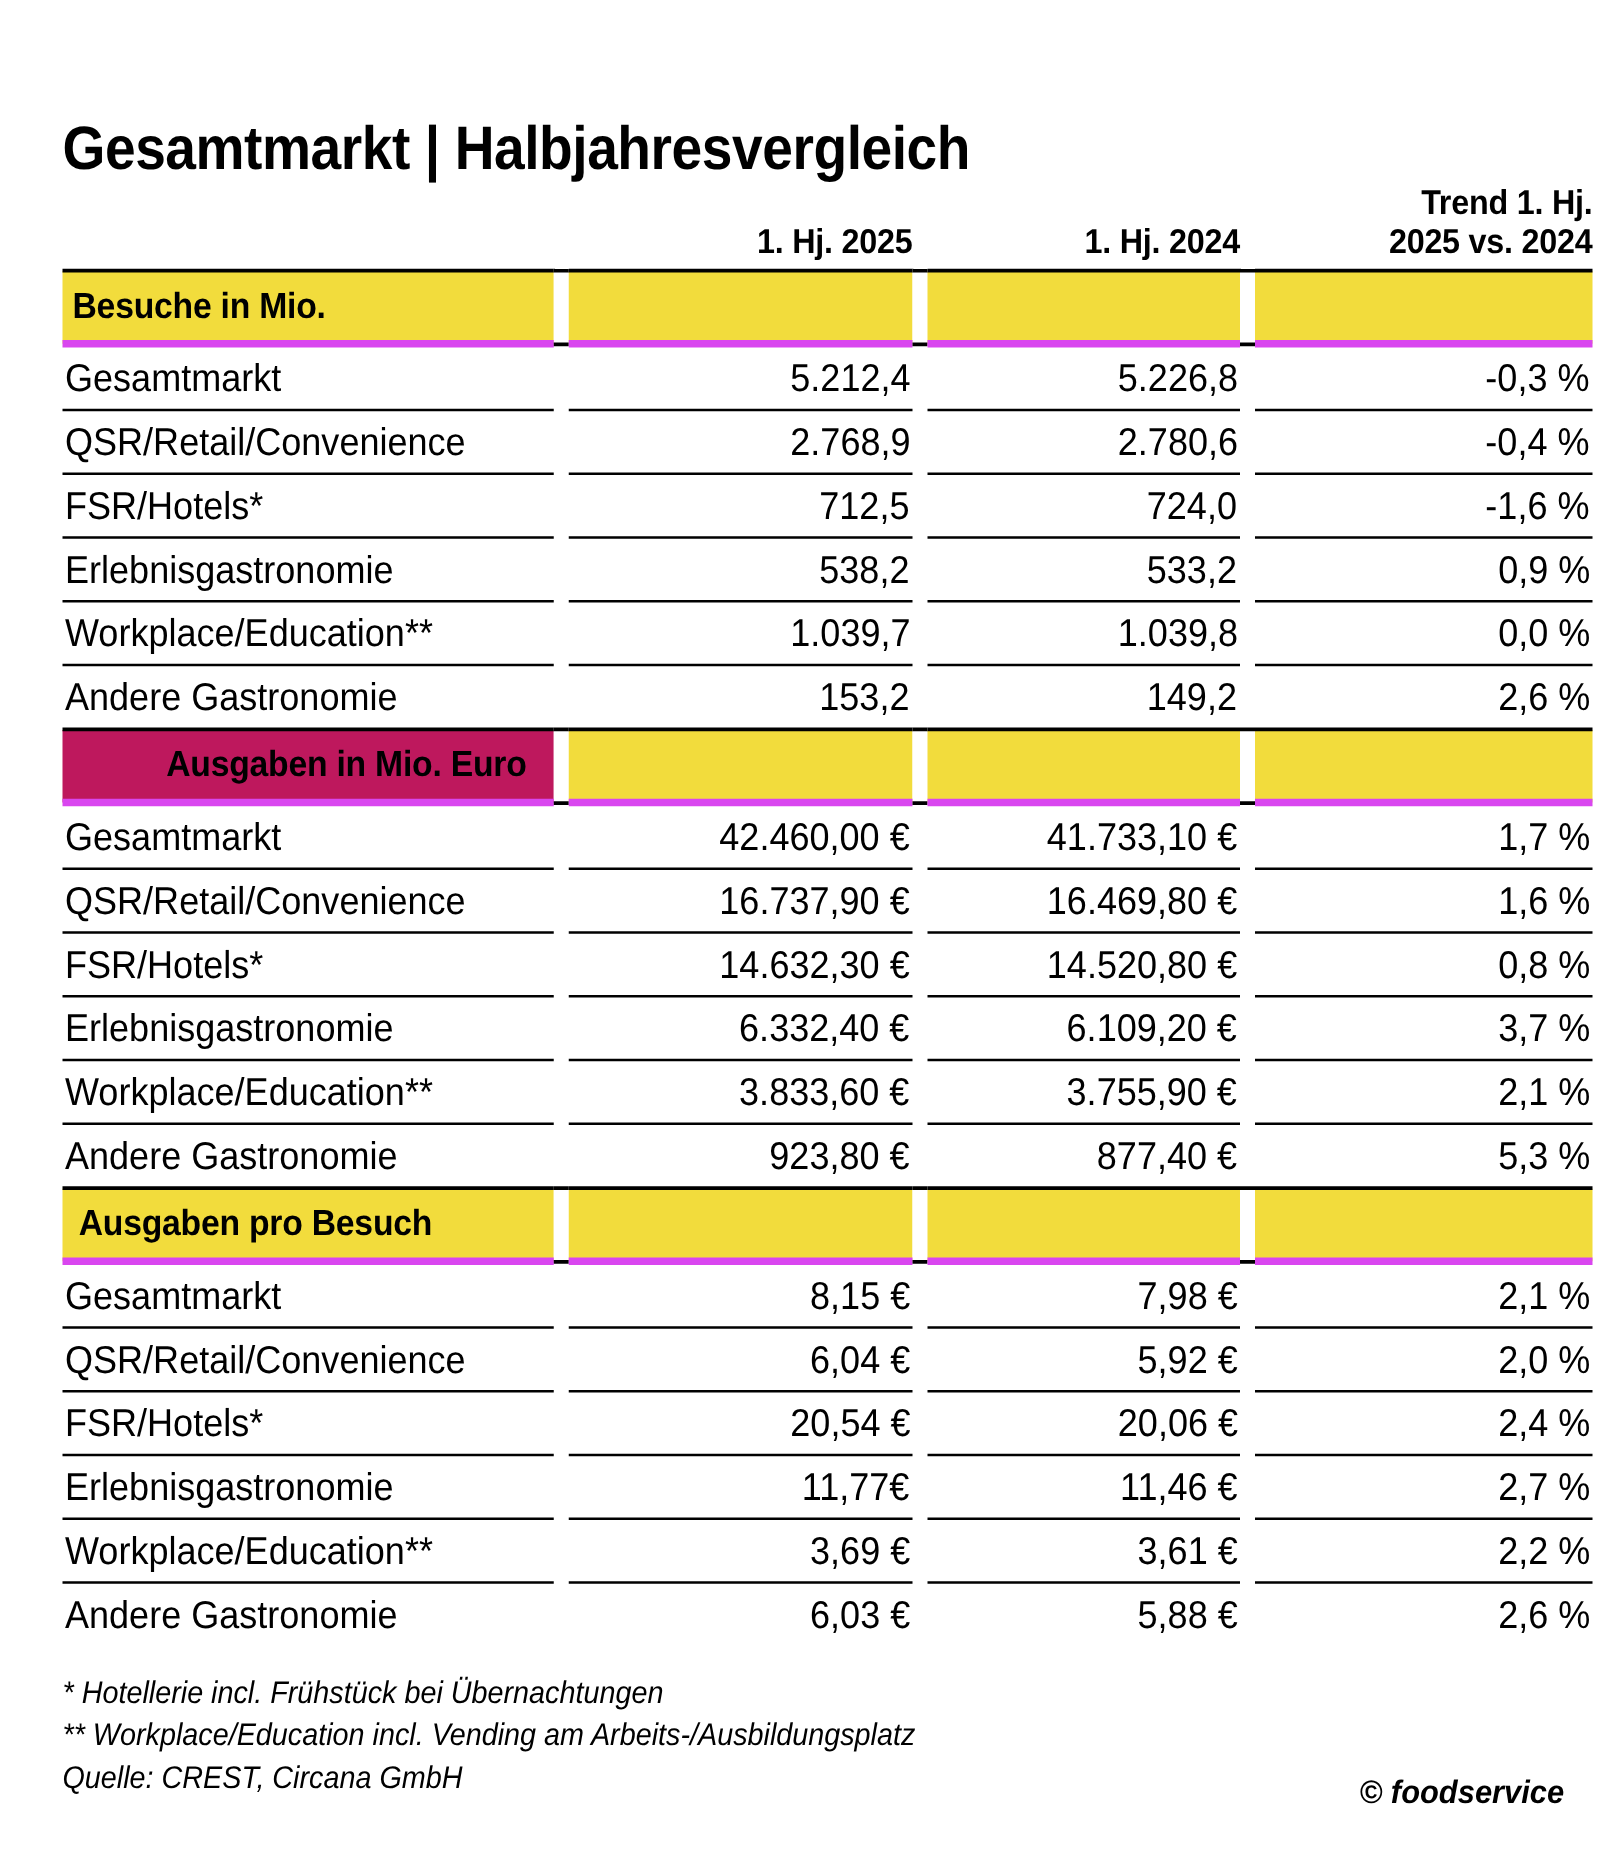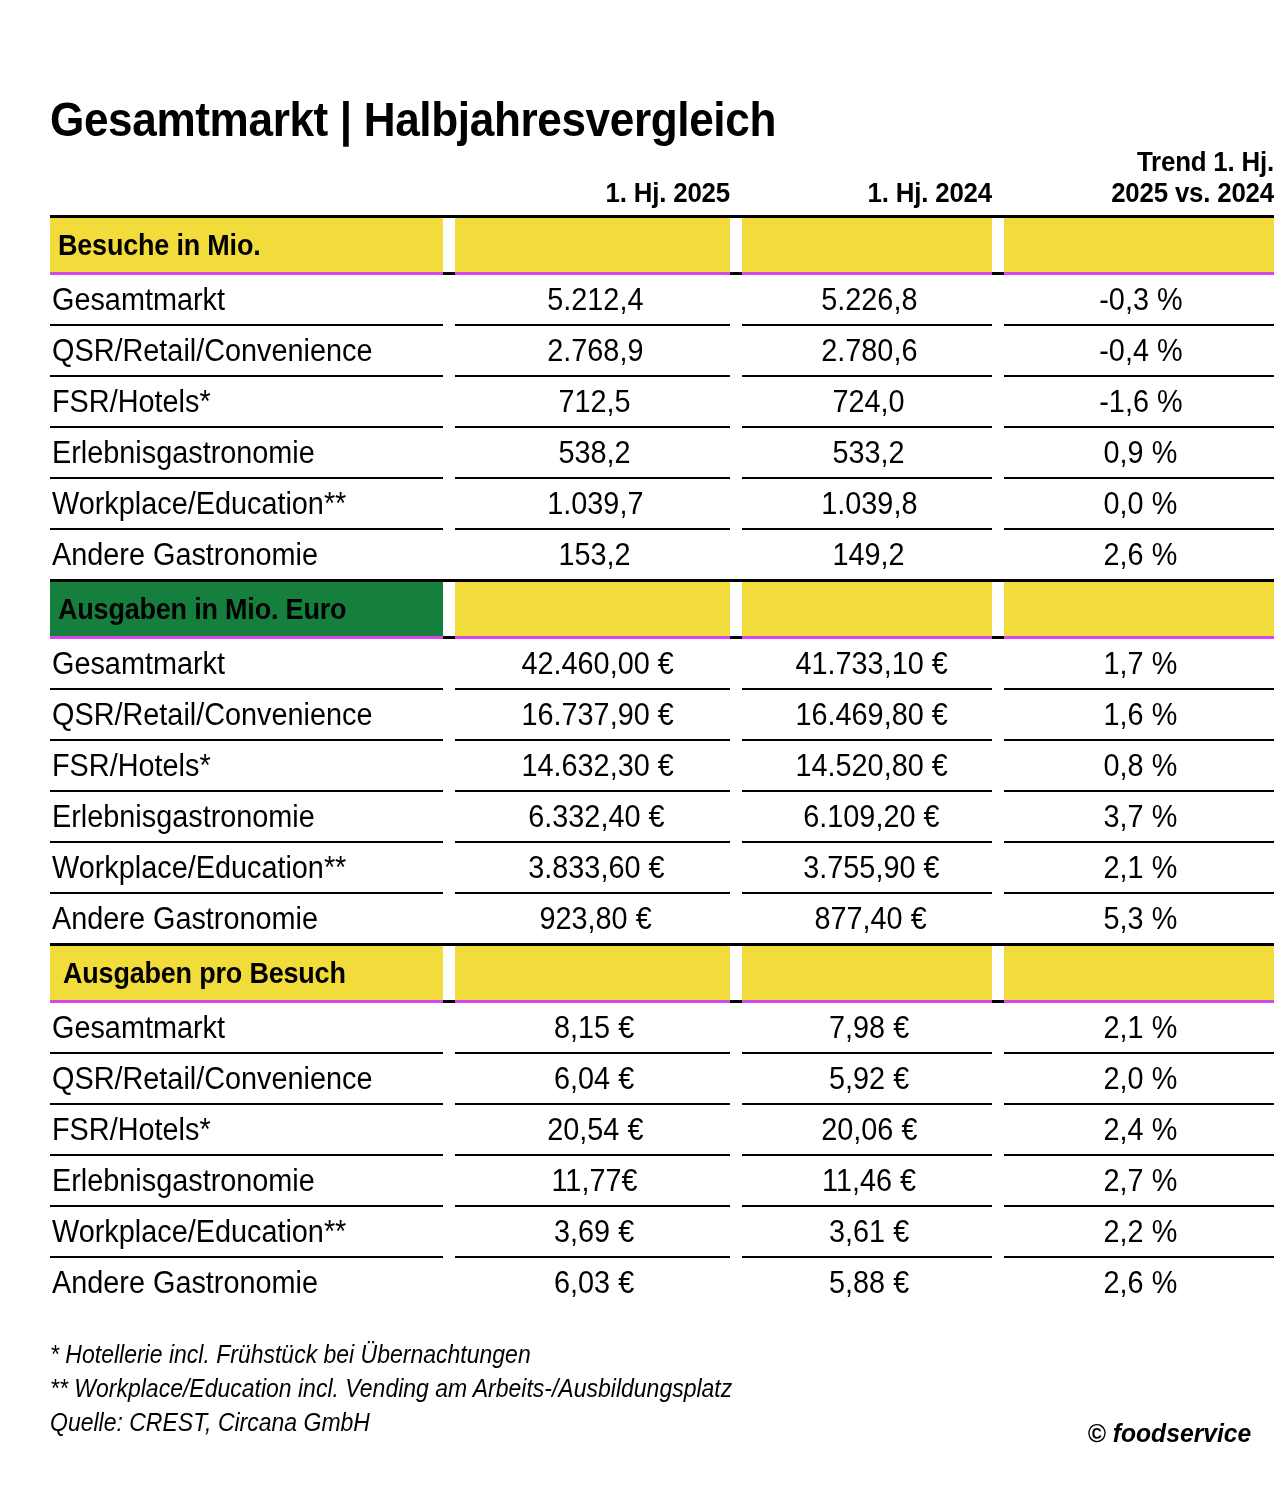--- a/index.html
+++ b/index.html
@@ -71,21 +71,21 @@
     transform-origin: right bottom;
     white-space: nowrap;
   }
   tr.headrow td.lbl { text-align: left; }
 
   
   tr.section td {
     background: #f2dc3c;
     height: 54px;
     border-top: 3px solid #000000;
-    border-bottom: 3px solid #d946ef;
+    border-bottom: 6px solid #d946ef;
     padding: 0;
   }
   tr.section td.lbl {
     padding-left: 8px;
     font-weight: 700;
     font-size: 29px;
     letter-spacing: -0.2px;
     white-space: nowrap;
   }
   tr.section td.lbl span {
@@ -113,21 +113,21 @@
     text-align: left;
     padding-left: 2px;
   }
   tr.data td.lbl span,
   tr.data td.num span {
     display: inline-block;
     transform: scaleX(0.93);
   }
   tr.data td.lbl span { transform-origin: left center; }
   tr.data td.num {
-    text-align: center;
+    text-align: right;
     padding-right: 2px;
   }
   tr.data td.num span { transform-origin: right center; }
   tr.data.last td { border-bottom: none; }
   tr.data td.gapcell { border-bottom: none; }
 
   
   td.gapcell { width: 12px; padding: 0; background: #ffffff; }
 
   
@@ -249,21 +249,21 @@
           <tr class="data last">
             <td class="lbl"><span>Andere Gastronomie</span></td>
             <td class="gapcell"></td>
             <td class="num"><span>153,2</span></td>
             <td class="gapcell"></td>
             <td class="num"><span>149,2</span></td>
             <td class="gapcell"></td>
             <td class="num"><span>2,6 %</span></td>
           </tr>
           <tr class="section">
-            <td class="lbl" style="background: #15803d;"><span>Ausgaben in Mio. Euro</span></td>
+            <td class="lbl" style="background: #be185d; text-align: right;"><span>Ausgaben in Mio. Euro</span></td>
             <td class="gapcell"></td>
             <td style="background: rgb(242, 220, 60);"></td>
             <td class="gapcell"></td>
             <td style="background: rgb(242, 220, 60);"></td>
             <td class="gapcell"></td>
             <td style="background: rgb(242, 220, 60);"></td>
           </tr>
           <tr class="data">
             <td class="lbl"><span>Gesamtmarkt</span></td>
             <td class="gapcell"></td>

